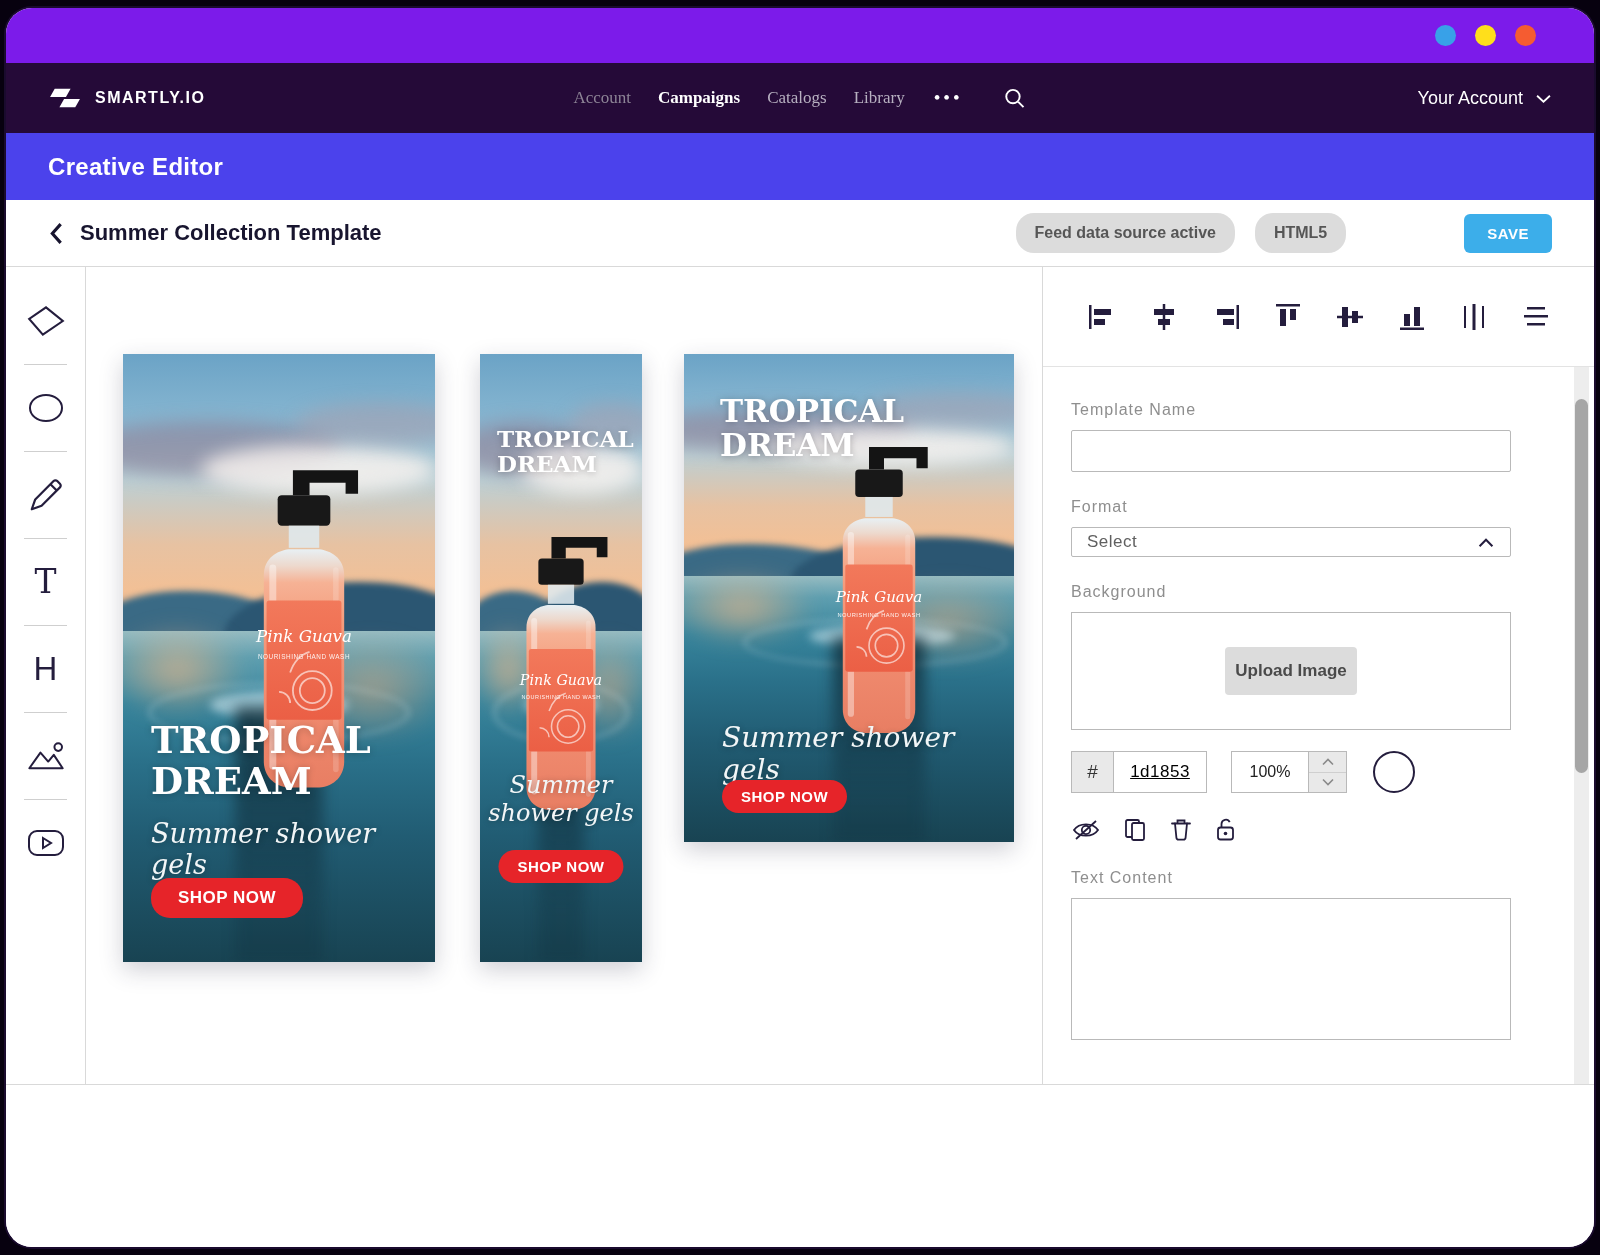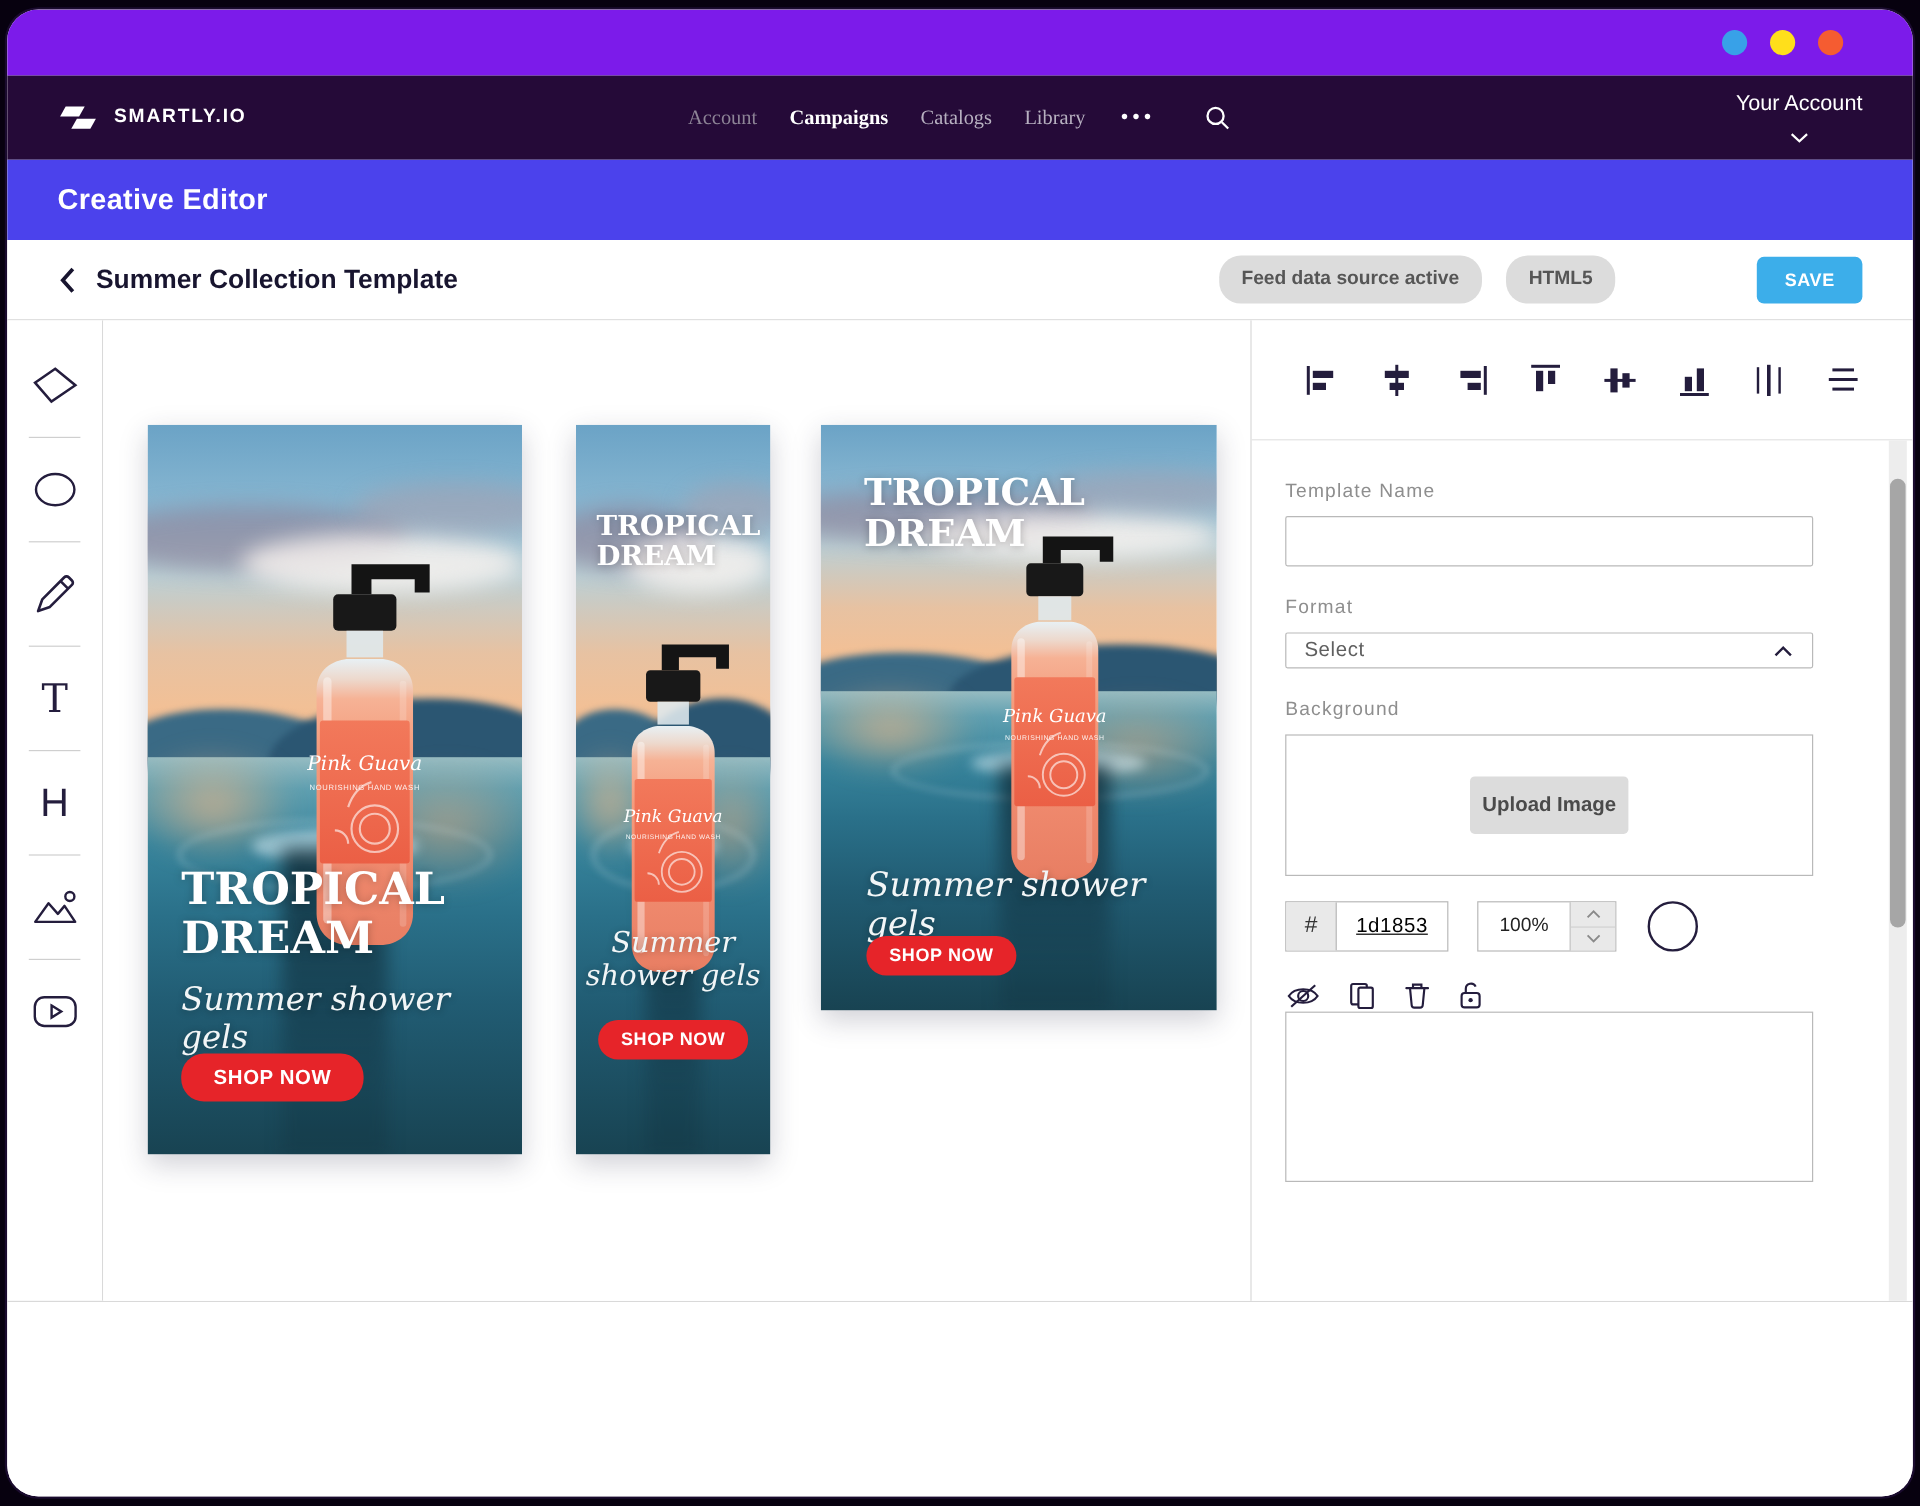--- a/index.html
+++ b/index.html
@@ -16,21 +16,21 @@
   
   .nav{height:70px;background:#250a38;display:flex;align-items:center;color:#fff;padding:0 42px;position:relative;flex:none;}
   .logo{display:flex;gap:13px;align-items:center;}
   .logo-text{font-weight:bold;letter-spacing:1.5px;font-size:16px;color:#fff;}
   .nav-center{position:absolute;left:50%;transform:translateX(-50%);display:flex;align-items:center;gap:27px;font-size:17px;font-family:Liberation Serif, serif;}
   .nav-item{color:#b7b0c0;cursor:default;}
   .nav-item.dim{color:#8d8496;}
   .nav-item.active{color:#fff;font-weight:700;}
   .nav-more{color:#fff;font-size:19px;letter-spacing:3px;margin-left:2px;}
   .nav-search{margin-left:14px;display:flex;align-items:center;}
-  .nav-right{margin-left:auto;display:flex;align-items:center;gap:12px;font-size:18px;color:#fff;flex-direction:column;}
+  .nav-right{margin-left:auto;display:flex;align-items:center;gap:12px;font-size:18px;color:#fff;}
 
   
   .appbar{height:67px;background:#4b42ec;color:#fff;display:flex;align-items:center;padding:0 42px;font-size:24px;font-weight:700;letter-spacing:.3px;flex:none;}
 
   
   .dochead{height:67px;background:#fff;border-bottom:1px solid #d9d9d9;display:flex;align-items:center;padding:0 42px;flex:none;box-sizing:border-box;}
   .backbtn{display:flex;align-items:center;background:none;border:none;padding:0;cursor:pointer;}
   .doc-title{font-size:22px;font-weight:700;color:#18152f;margin-left:15px;}
   .head-right{margin-left:auto;display:flex;align-items:center;}
   .badge{background:#dcdcdc;color:#565656;font-weight:700;font-size:16px;padding:11px 19px;border-radius:18px;}
@@ -481,20 +481,21 @@
           </button>
           <button class="obj-btn">
             <svg width="23" height="27" viewBox="0 0 23 27" fill="none" stroke="#241d3d" stroke-width="1.8">
               <rect x="4" y="11.5" width="15" height="12" rx="2.5"></rect>
               <path d="M7.5 11.5 V8 a4.3 4.3 0 0 1 8.2-1.8"></path>
               <circle cx="11.5" cy="17.5" r="1.8" fill="#241d3d" stroke="none"></circle>
             </svg>
           </button>
         </div>
 
+        <label class="flabel">Text Content</label>
         <textarea class="tc" style=""></textarea>
 
       </div>
 
       <div class="scrollbar">
         <div class="thumb"></div>
       </div>
     </div>
   </div>
 

